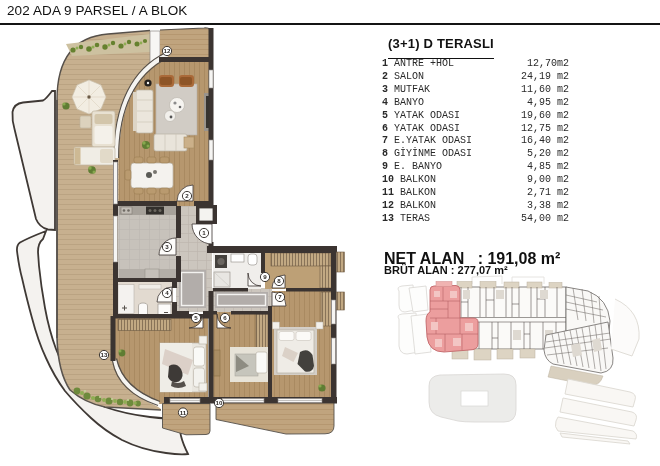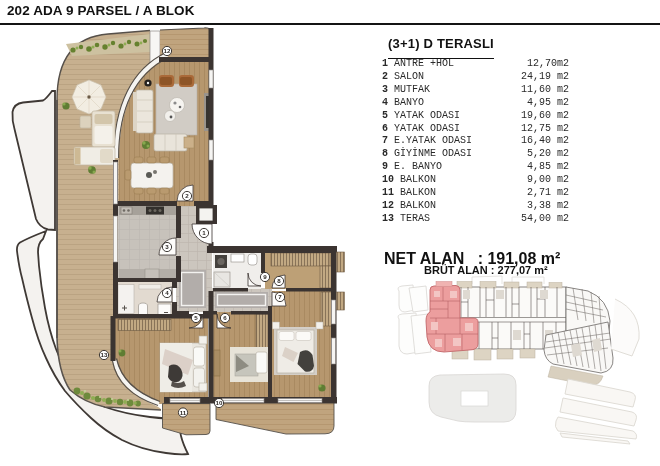--- a/index.html
+++ b/index.html
@@ -3,21 +3,21 @@
 <meta charset="utf-8">
 <style>
   html,body{margin:0;padding:0;background:#ffffff;}
   #page{position:relative;width:660px;height:466px;background:#ffffff;overflow:hidden;font-family:"Liberation Sans",sans-serif;}
   .abs{position:absolute;}
 </style>
 </head>
 <body>
 <div id="page">
 
-<div class="abs" style="left:7px;top:3px;font-size:13.5px;font-weight:bold;color:#111;letter-spacing:0.1px;white-space:nowrap;">202 ADA 9 PARSEL / A BLOK</div>
+<div class="abs" style="left:7px;top:3px;font-size:13.5px;font-weight:normal;color:#111;letter-spacing:0.1px;white-space:nowrap;">202 ADA 9 PARSEL / A BLOK</div>
 
 <div class="abs" style="left:0px;top:23px;width:660px;height:1.8px;background:#141414;"></div>
 
 <svg class="abs" style="left:0;top:0;opacity:0.999;" width="660" height="466" viewBox="0 0 660 466">
 <defs>
   <pattern id="terr" width="8" height="5" patternUnits="userSpaceOnUse">
     <rect width="8" height="5" fill="#c7b08f"></rect>
     <path d="M0,4.5 H8" stroke="#b59d7c" stroke-width="0.7"></path>
   </pattern>
   <pattern id="woodv" width="5" height="9" patternUnits="userSpaceOnUse">
@@ -448,21 +448,21 @@
   <div><b>8</b> GİYİNME ODASI<span style="float:right">5,20 m2</span></div>
   <div><b>9</b> E. BANYO<span style="float:right">4,85 m2</span></div>
   <div><b>10</b> BALKON<span style="float:right">9,00 m2</span></div>
   <div><b>11</b> BALKON<span style="float:right">2,71 m2</span></div>
   <div><b>12</b> BALKON<span style="float:right">3,38 m2</span></div>
   <div><b>13</b> TERAS<span style="float:right">54,00 m2</span></div>
 </div>
 
 <div class="abs" style="left:384px;top:250px;font-size:16px;font-weight:bold;color:#111;">NET ALAN&nbsp;&nbsp;&nbsp;:&nbsp;191,08 m²</div>
 
-<div class="abs" style="left:384px;top:264px;font-size:11px;font-weight:bold;color:#111;margin-left:40px;">BRÜT ALAN&nbsp;:&nbsp;277,07 m²</div>
+<div class="abs" style="left:384px;top:264px;font-size:11px;font-weight:bold;color:#111;">BRÜT ALAN&nbsp;:&nbsp;277,07 m²</div>
 
 <svg class="abs" style="left:390px;top:270px;" width="270" height="180" viewBox="390 270 270 180">
 
 <g fill="#fdfdfc" stroke="#dcdad7" stroke-width="0.9">
 <path d="M399,291 Q396,287 402,286 L413,285 L415,310 L405,312 Q399,312 399,305 Z"></path>
 <path d="M399,319 Q396,315 402,314 L416,313 L419,352 L407,354 Q400,354 399,346 Z"></path>
 <path d="M409,288 L426,286 L428,310 L413,312 Z"></path>
 <path d="M411,316 L428,314 L431,352 L415,354 Z"></path>
 </g>
 

